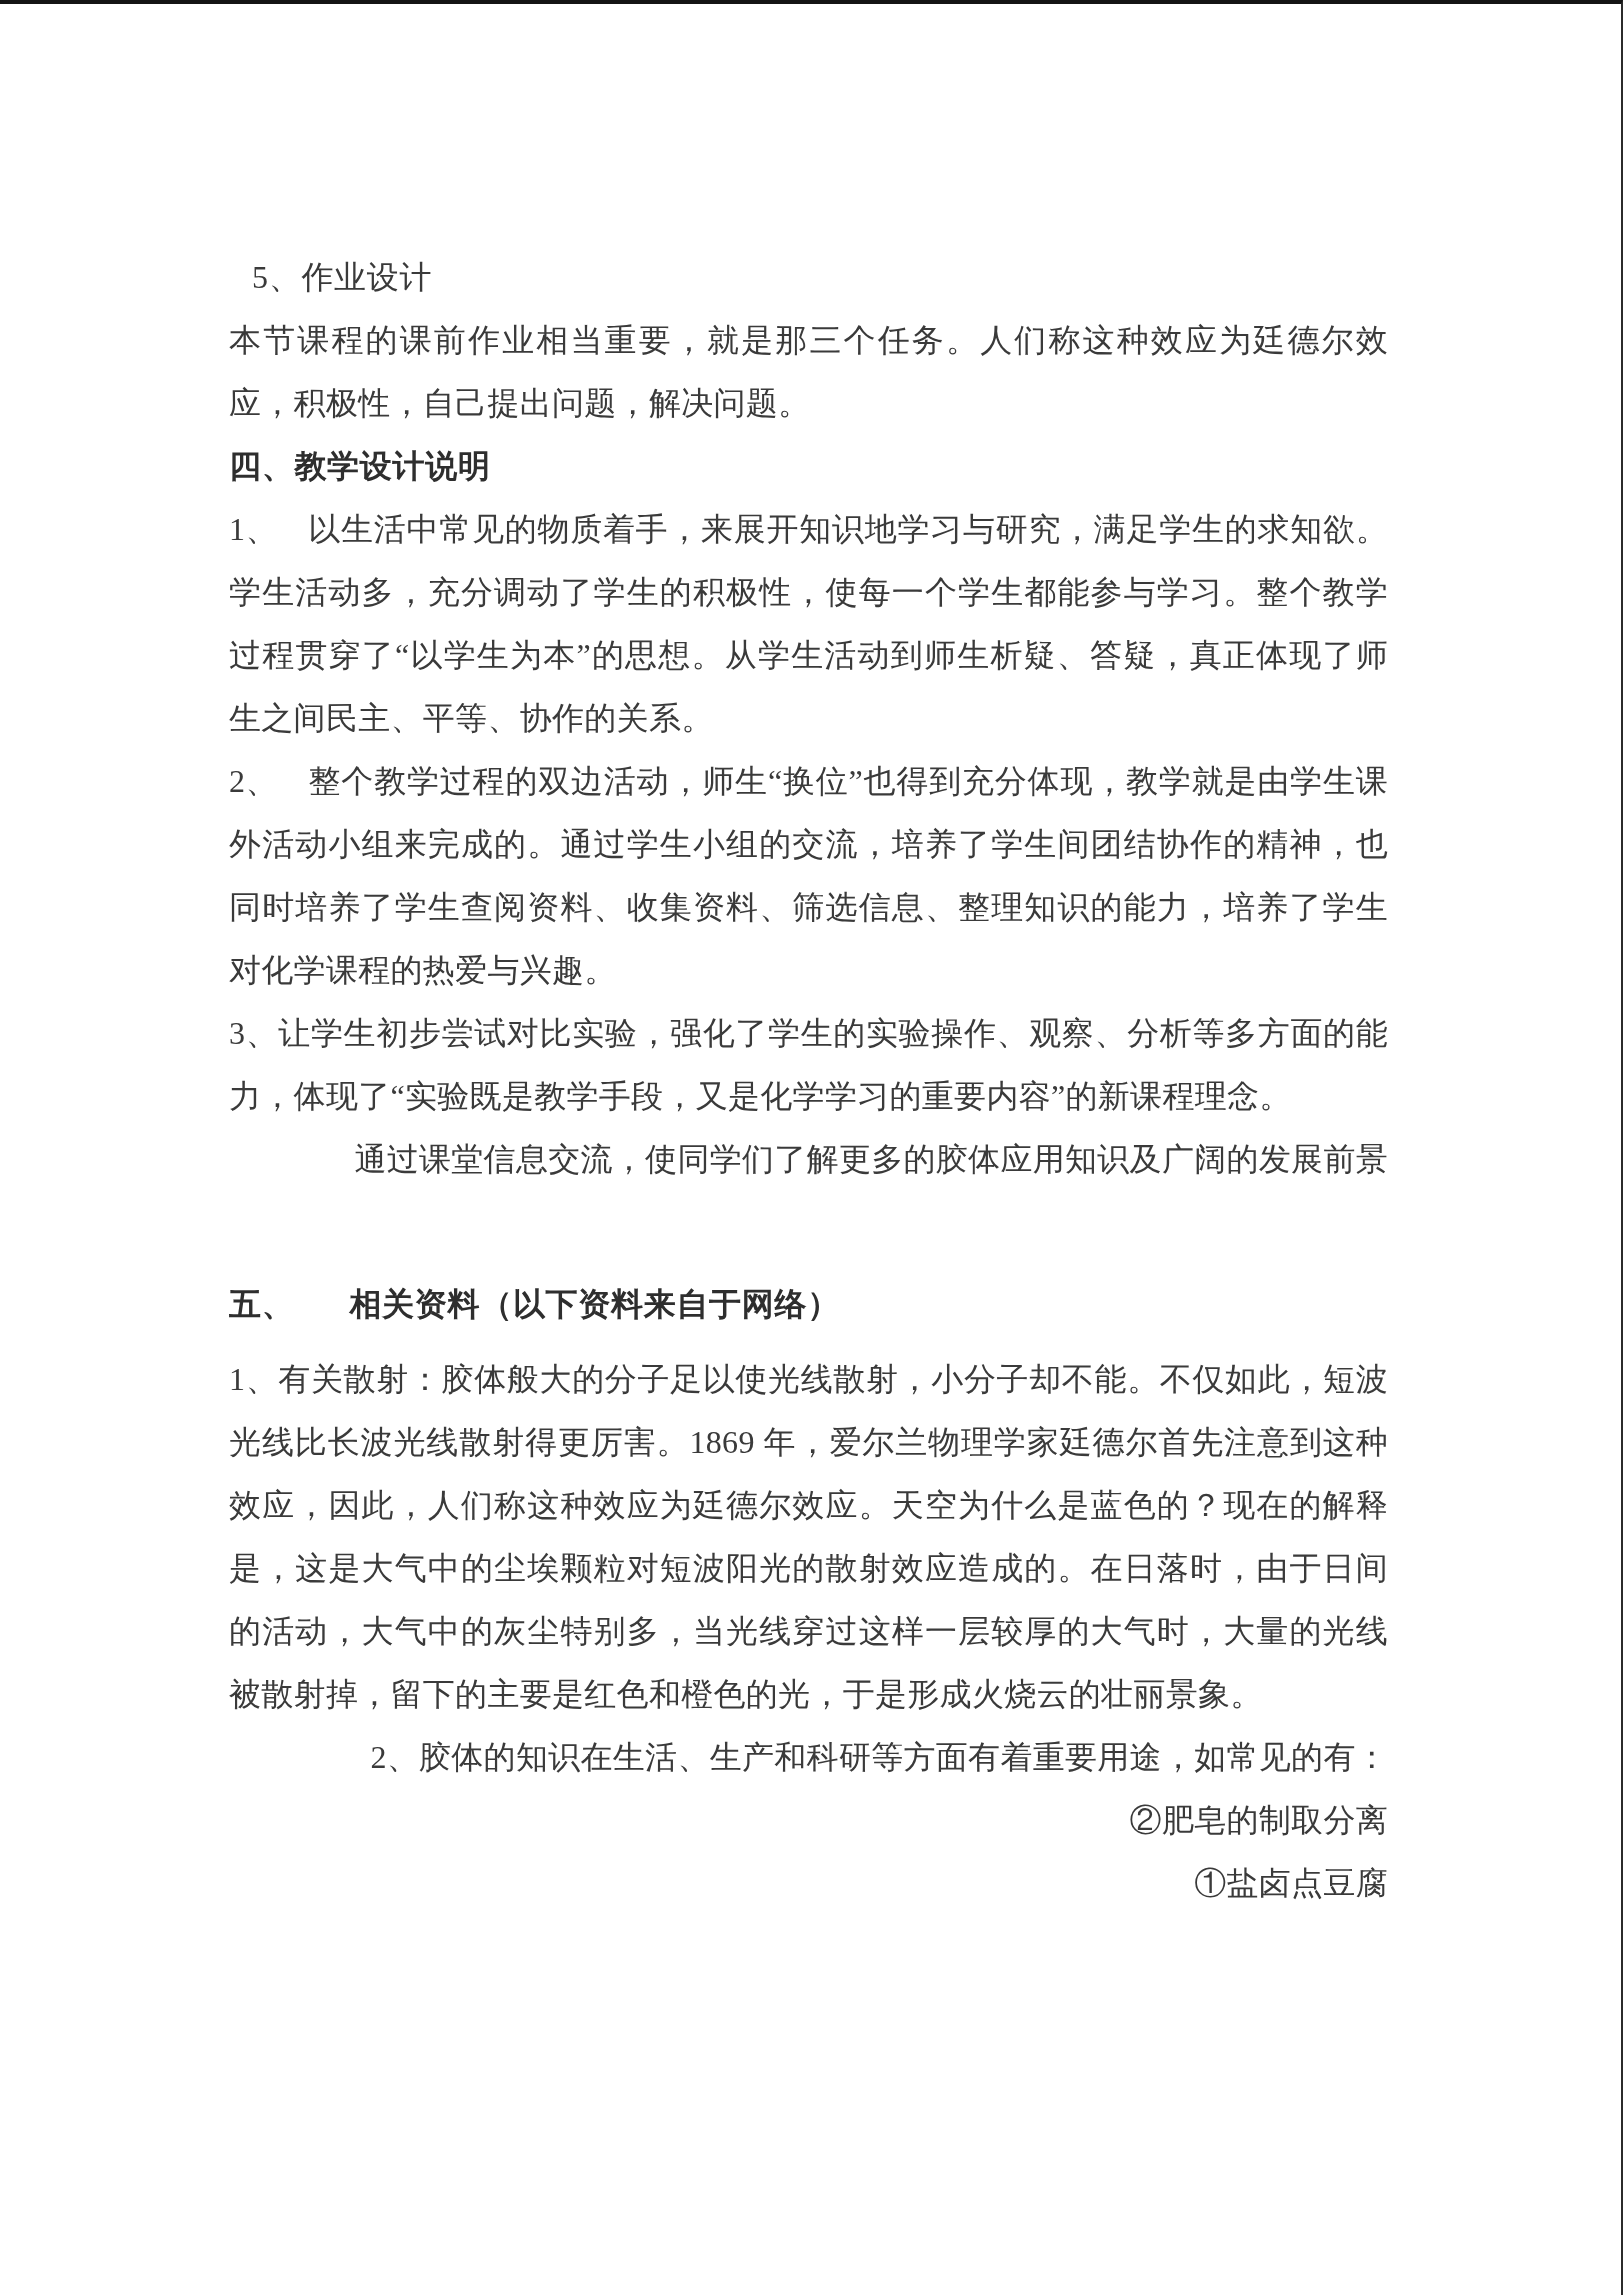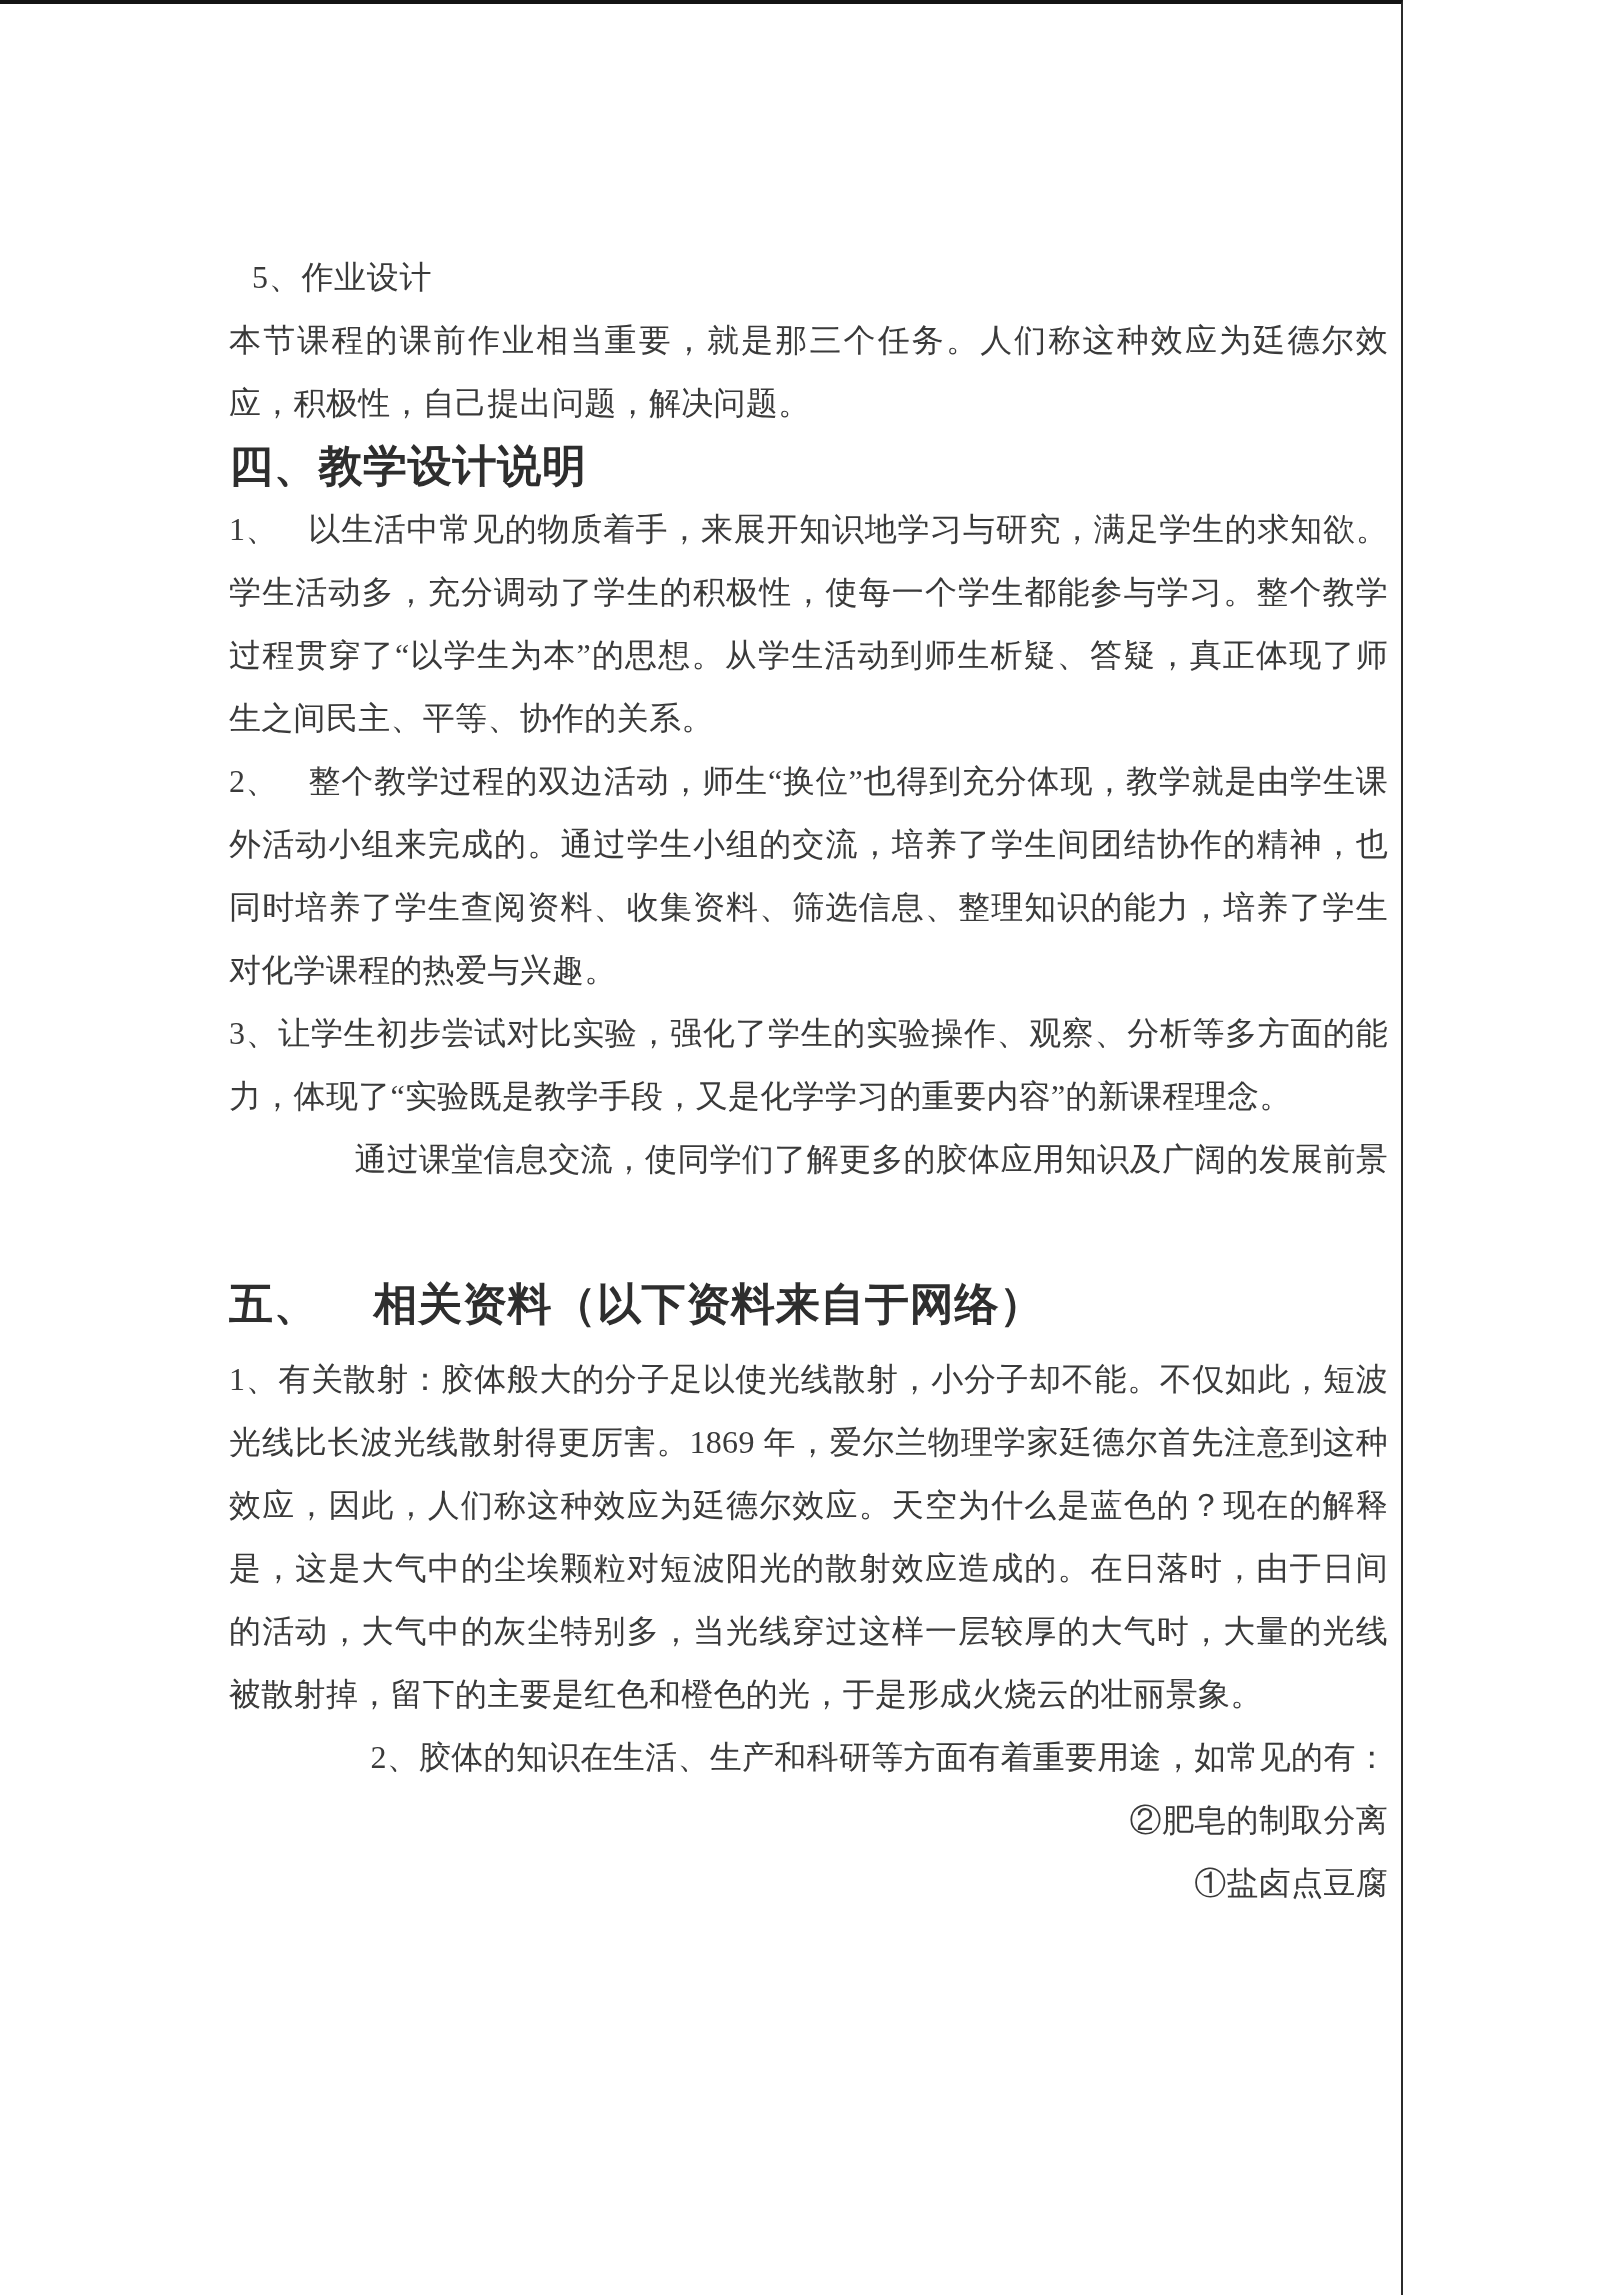--- a/index.html
+++ b/index.html
@@ -3,21 +3,21 @@
 <meta charset="utf-8">
 <title>教学设计说明</title>
 <style>
   html, body {
     margin: 0;
     padding: 0;
     background: #ffffff;
   }
   .page {
     position: relative;
-    width: 1403px;
+    width: 1623px;
     height: 2295px;
     background: #ffffff;
     box-sizing: border-box;
     border-top: 4.8px solid #141414;
     border-right: 2px solid #2b2b2b;
     overflow: hidden;
   }
   .content {
     position: absolute;
     left: 229px;
@@ -42,21 +42,21 @@
   
   .subitem {
     padding-left: 23px;
     letter-spacing: 0.7px;
   }
   
   .heading {
     font-family: "Liberation Serif", "DejaVu Serif", serif;
     color: #2e2e2e;
     font-weight: bold;
-    font-size: 44px;
+    font-size: 32px;
     line-height: 63px;
     margin: 0;
     letter-spacing: 0.7px;
     white-space: pre;
   }
   
   .wide-marker .marker {
     letter-spacing: 0;
   }
   .wide-marker .gap {

